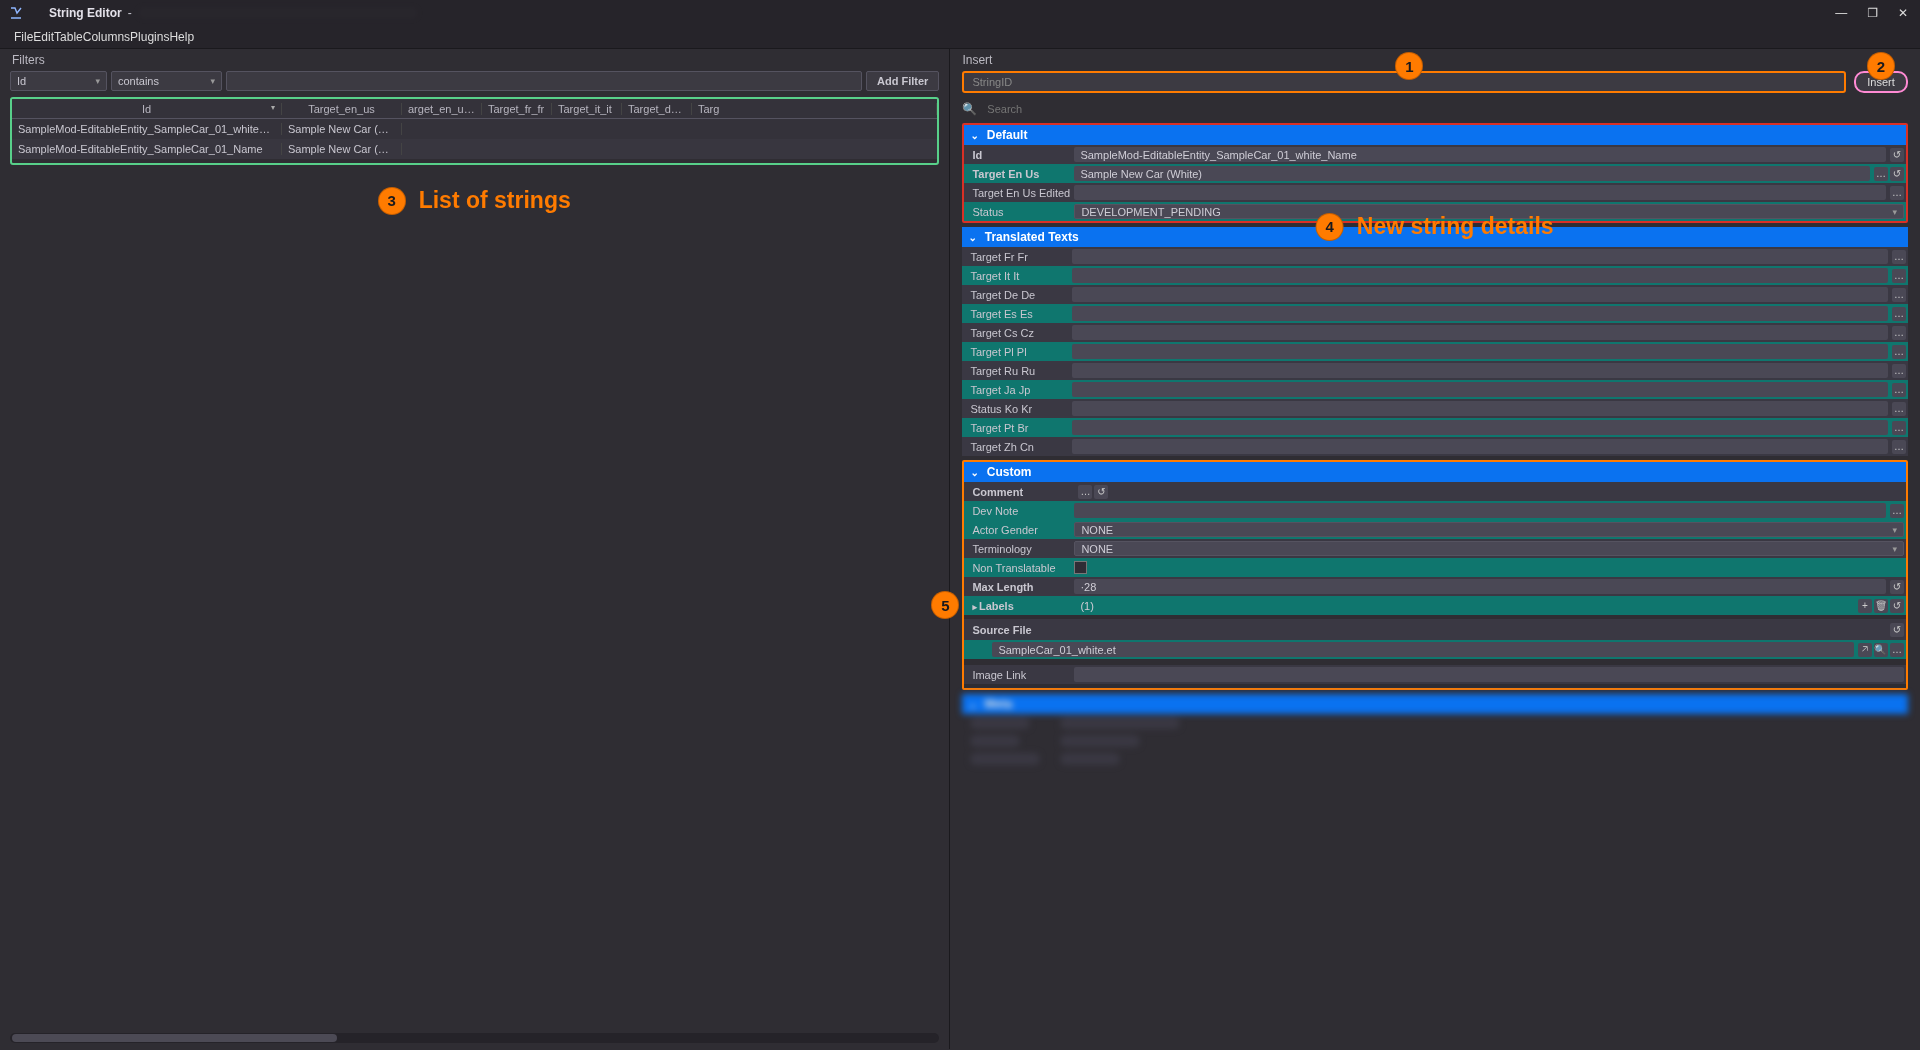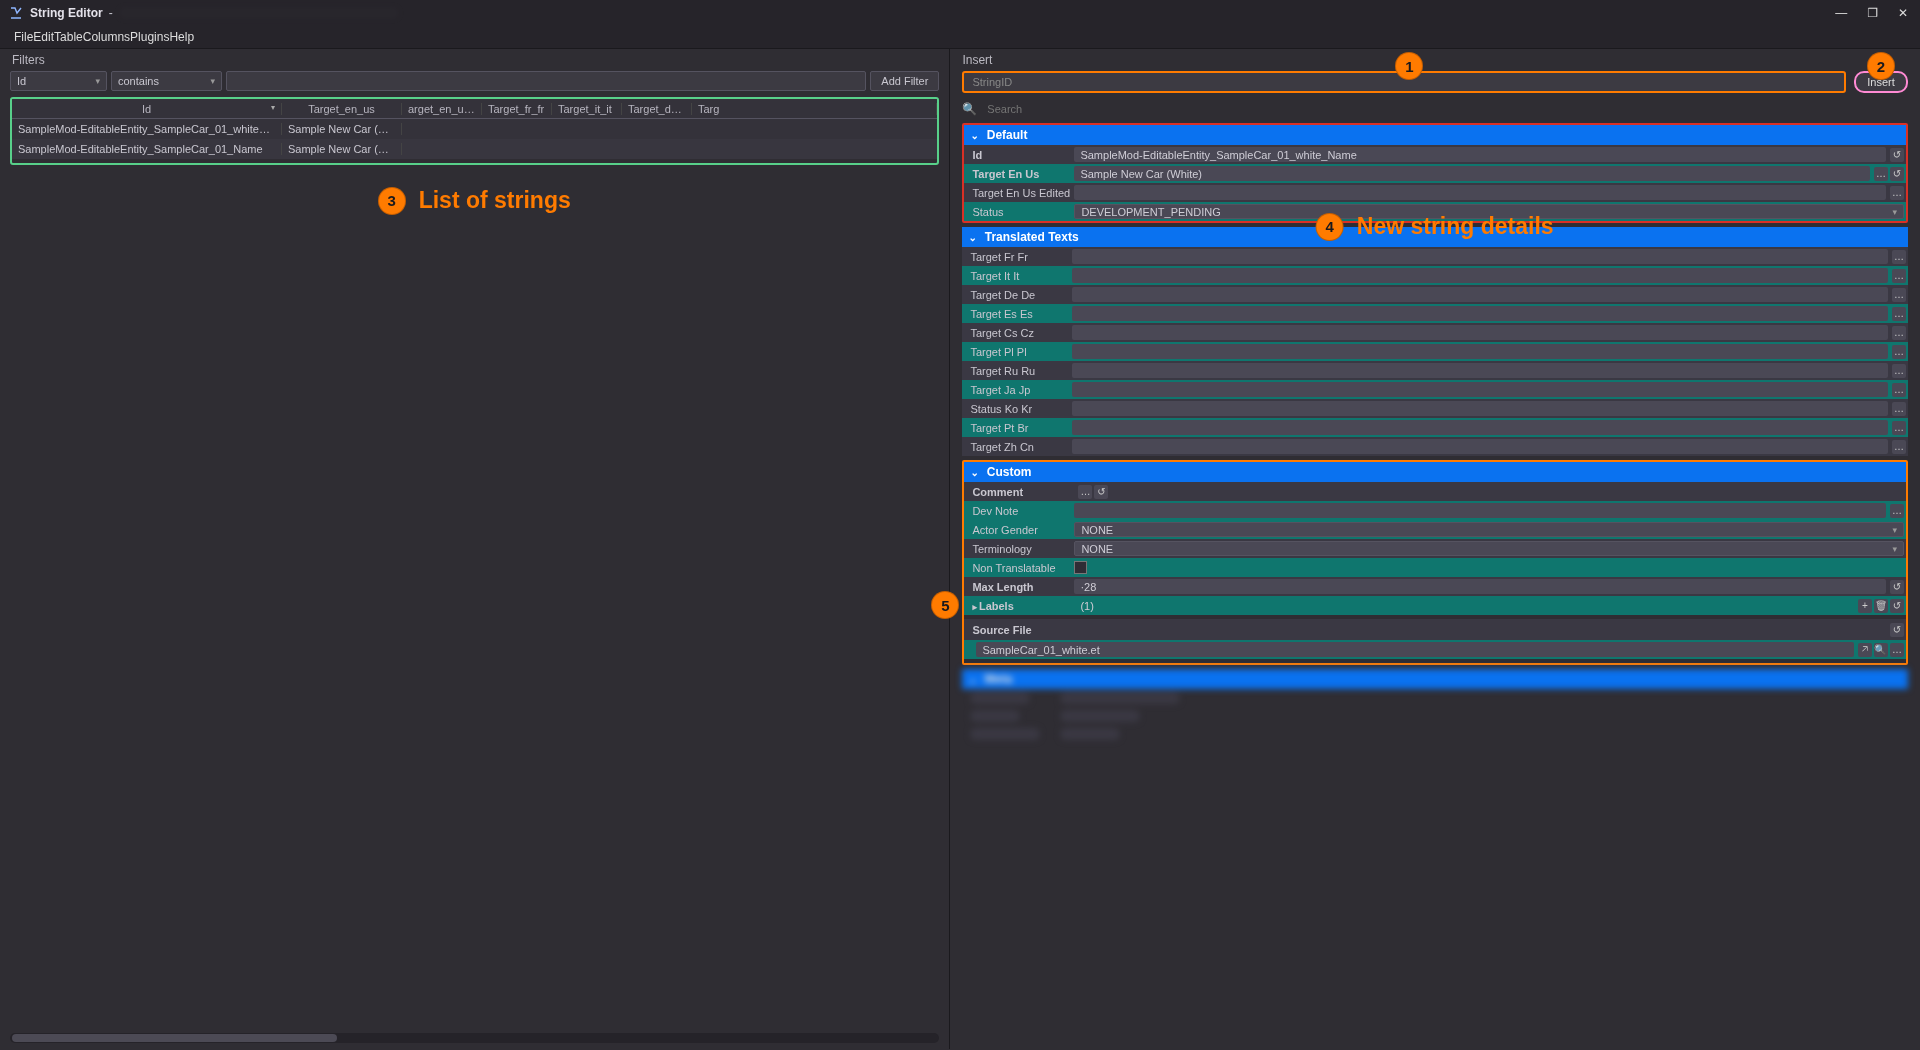--- a/index.html
+++ b/index.html
@@ -27,21 +27,21 @@
     background: var(--bg-main); color: var(--text-main);
     font-family: "Segoe UI", Arial, sans-serif; font-size:12px;
     overflow:hidden;
   }
   
   .titlebar {
     display:flex; align-items:center; justify-content:space-between;
     height:26px; padding:0 8px; background: var(--bg-dark);
   }
   .titlebar .left { display:flex; align-items:center; gap:6px;}
-  .titlebar .title { font-size:12px; font-weight:600; color:#e4e2ea;}
+  .titlebar .title { font-size:12px; font-weight:600; color:#e4e2ea;margin-left:19px;}
   .titlebar .path-blur { width:280px;height:12px;background:#2a282e;border-radius:6px;filter:blur(2px);opacity:.6;}
   .win-btns { display:flex; gap:12px;}
   .win-btns span { cursor:pointer; font-size:12px; padding:2px 4px; color:#ddd;}
   .app-icon { width:16px; height:16px; display:flex; align-items:center; justify-content:center;}
   .app-icon svg{width:16px;height:16px;}
   
   .menubar {
     display:flex; gap:0; padding:4px 14px; background: var(--bg-dark);
     border-bottom:1px solid #1a191d;
   }
@@ -56,21 +56,21 @@
   .filters-label { padding:4px 12px; color:#bbb9c2;font-size:12px;}
   .filters-row {
     display:flex; gap:4px; padding:0 10px 4px 10px; align-items:center;
   }
   .select, .text-input, .btn {
     height:20px; background: var(--bg-input); border:1px solid #555360;
     border-radius:2px; color:var(--text-main); font-size:11px; padding:0 6px;
   }
   .select { display:flex; align-items:center; justify-content:space-between;}
   .select::after { content:"▾"; margin-left:8px; font-size:9px; color:#999;}
-  .btn { display:flex; align-items:center; justify-content:center; cursor:pointer; width:auto; padding:8px 10px;}
+  .btn { display:flex; align-items:center; justify-content:center; cursor:pointer; width:auto; padding:8px 10px;font-weight:bold;}
   
   .table-wrap {
     margin:2px 10px; border:2px solid var(--green); border-radius:3px;
     height:68px; overflow:hidden;
   }
   .table-header,.table-row {
     display:flex; font-size:11px; height:20px; align-items:center;
   }
   .table-header { background: var(--bg-header); color:#b7b5bf; border-bottom:1px solid #555360;}
   .th, .td { padding:0 6px; overflow:hidden; white-space:nowrap; text-overflow:ellipsis; border-right:1px solid #444;}
@@ -422,26 +422,30 @@
         </div>
       </div>
       <div class="prop-row stripe-a sourcefile-row">
         <div class="prop-label bold">Source File</div>
         <div style="flex:1"></div>
         <div class="prop-trail">
             <div class="mini-btn">↺</div>
           </div>
       </div>
       <div class="prop-row stripe-b">
-        <div class="prop-value input" style="margin-left:4px">SampleCar_01_white.et</div>
+        <div class="prop-value input" style="margin-left:20px">SampleCar_01_white.et</div>
         <div class="prop-trail">
           <div class="mini-btn">🡥</div>
           <div class="mini-btn">🔍</div>
           <div class="mini-btn">…</div>
         </div>
+      </div>
+      <div class="prop-row stripe-a" style="margin-top:6px">
+        <div class="prop-label normal">Image Link</div>
+        <div class="prop-value input"></div>
       </div>
     </div>
 
     <div class="meta-blur">
       <div class="sec-header">
           <span class="chev">⌄</span>
           <span>Meta</span>
         </div>
       <div class="prop-row">
           <div class="blur-block" style="width:60px"></div>

